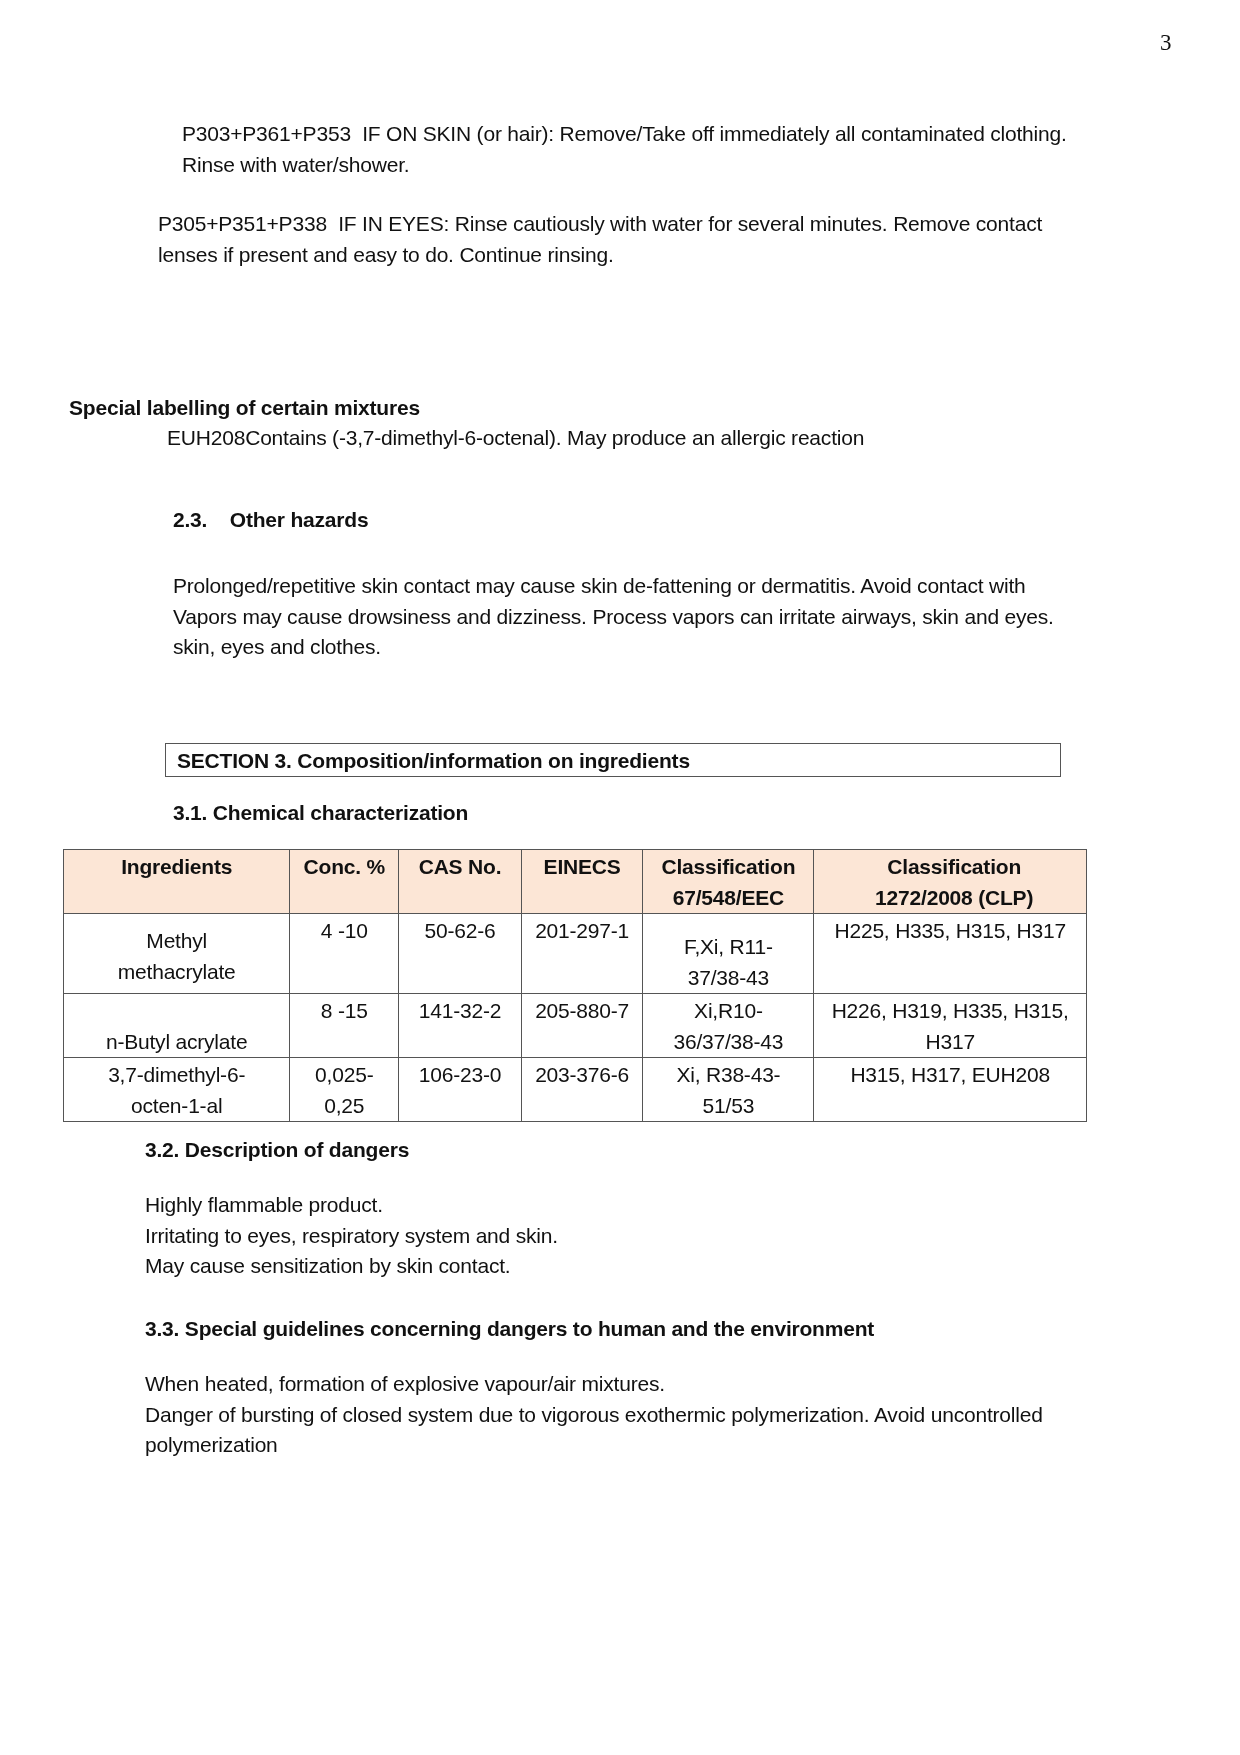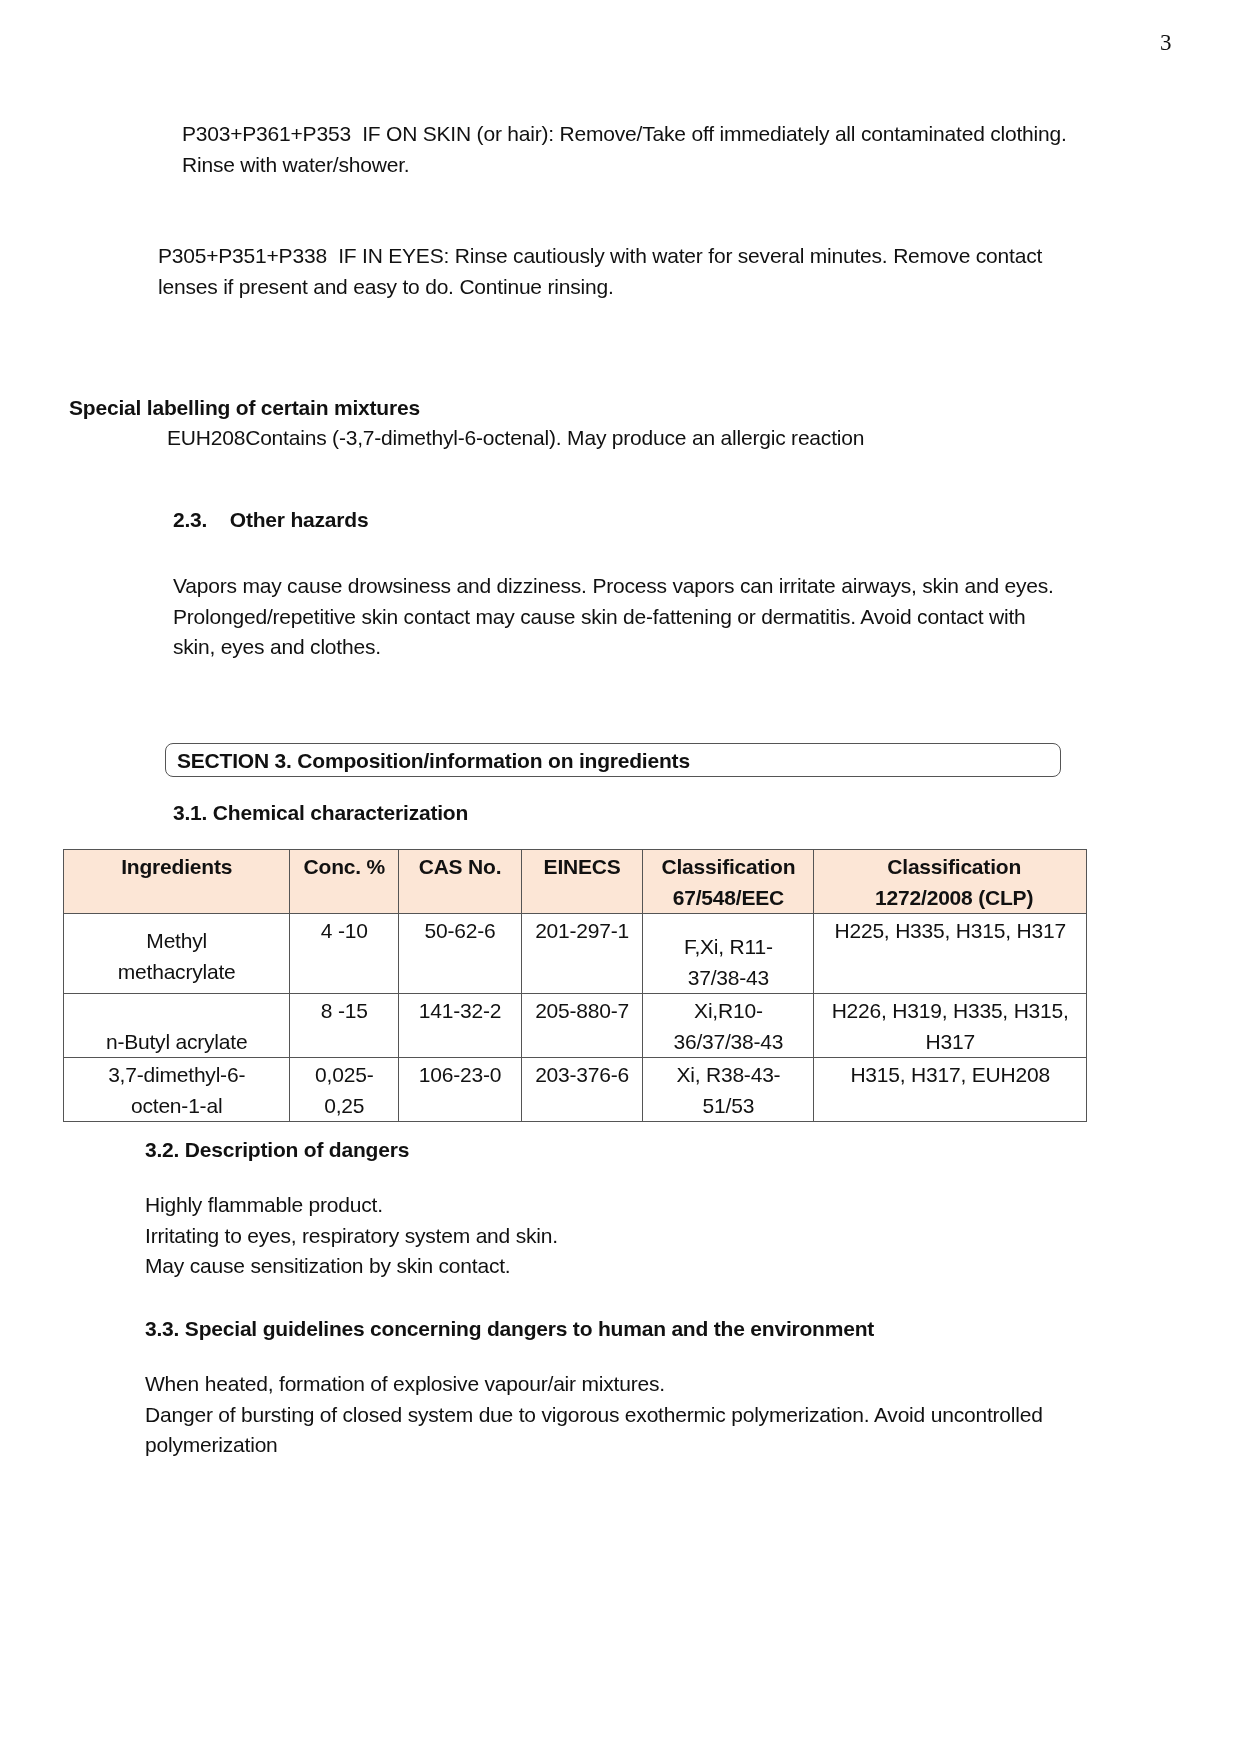--- a/index.html
+++ b/index.html
@@ -20,36 +20,36 @@
 </style>
 </head>
 <body>
 
 <div class="abs pagenum" style="left:1160px; top:30px;">3</div>
 
 <div class="abs txt" style="left:158px; top:119px; width:1020px; text-align:justify;margin-left:24px;">
   <div style="white-space:pre;">P303+P361+P353  IF ON SKIN (or hair): Remove/Take off immediately all contaminated clothing.</div>
   <div>Rinse with water/shower.</div>
 </div>
-<div class="abs txt" style="left:158px; top:209px; width:1020px;margin-top:32px;">
+<div class="abs txt" style="left:158px; top:209px; width:1020px;">
   <div style="white-space:pre;">P305+P351+P338  IF IN EYES: Rinse cautiously with water for several minutes. Remove contact</div>
   <div>lenses if present and easy to do. Continue rinsing.</div>
 </div>
 
 <div class="abs txt bold" style="left:69px; top:393px;">Special labelling of certain mixtures</div>
 <div class="abs txt" style="left:167px; top:423px;">EUH208Contains (-3,7-dimethyl-6-octenal). May produce an allergic reaction</div>
 
 <div class="abs txt bold" style="left:173px; top:505px; white-space:pre;">2.3.    Other hazards</div>
 <div class="abs txt" style="left:173px; top:571px; width:1010px;">
+  <div>Prolonged/repetitive skin contact may cause skin de-fattening or dermatitis. Avoid contact with</div>
   <div>Vapors may cause drowsiness and dizziness. Process vapors can irritate airways, skin and eyes.</div>
-  <div>Prolonged/repetitive skin contact may cause skin de-fattening or dermatitis. Avoid contact with</div>
   <div>skin, eyes and clothes.</div>
 </div>
 
-<div class="abs txt bold boxed" style="left:165px; top:743px; width:896px; height:34px; line-height:27px;border-radius:8px;">SECTION 3. Composition/information on ingredients</div>
+<div class="abs txt bold boxed" style="left:165px; top:743px; width:896px; height:34px; line-height:27px;">SECTION 3. Composition/information on ingredients</div>
 
 <div class="abs txt bold" style="left:173px; top:798px;">3.1. Chemical characterization</div>
 
 <table class="ing">
   <colgroup>
     <col style="width:237px">
       <col style="width:111px">
       <col style="width:148px">
     <col style="width:134px">
       <col style="width:174px">

